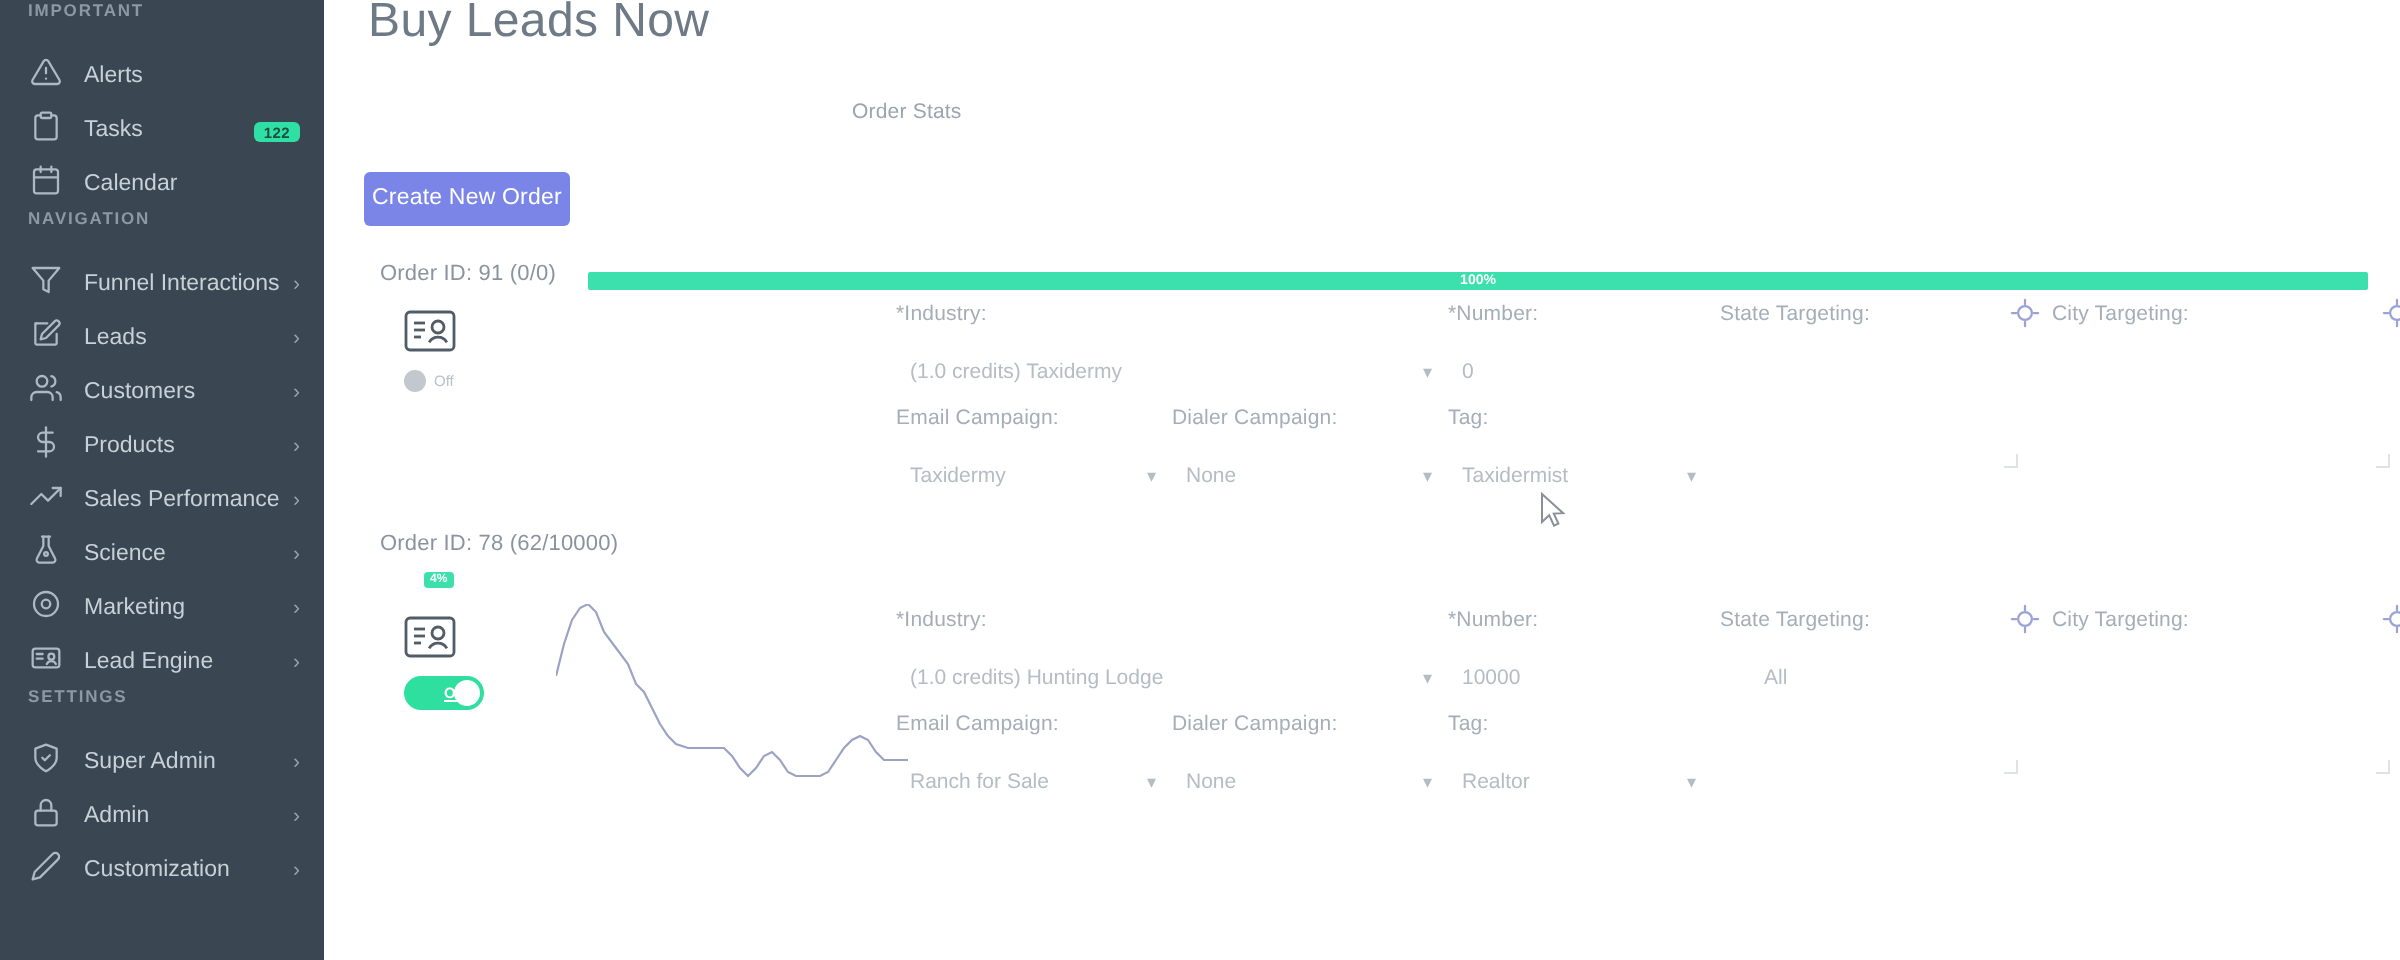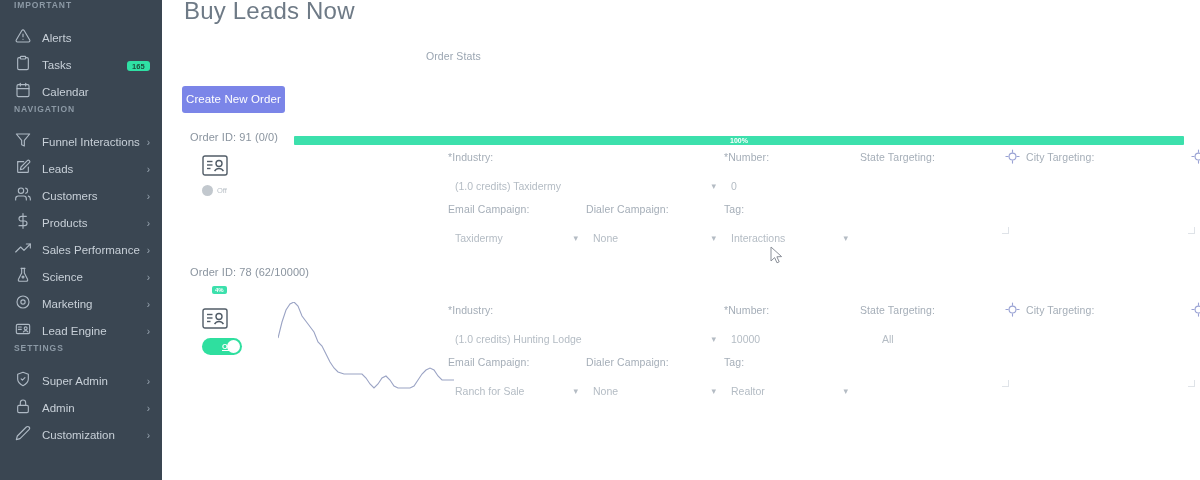--- a/index.html
+++ b/index.html
@@ -168,21 +168,21 @@
           <span class="sb-label">Alerts</span>
         </div>
         <div class="sb-item">
           <span class="sb-ico">
             <svg width="16" height="16" viewBox="0 0 24 24" fill="none" stroke="currentColor" stroke-width="1.7" stroke-linecap="round" stroke-linejoin="round">
               <path d="M16 4h2a2 2 0 0 1 2 2v14a2 2 0 0 1-2 2H6a2 2 0 0 1-2-2V6a2 2 0 0 1 2-2h2"></path>
               <rect x="8" y="2" width="8" height="4" rx="1"></rect>
             </svg>
           </span>
           <span class="sb-label">Tasks</span>
-          <span class="sb-badge">165</span>
+          <span class="sb-badge">122</span>
         </div>
         <div class="sb-item">
           <span class="sb-ico">
             <svg width="16" height="16" viewBox="0 0 24 24" fill="none" stroke="currentColor" stroke-width="1.7" stroke-linecap="round" stroke-linejoin="round">
               <rect x="3" y="4" width="18" height="18" rx="2"></rect>
               <line x1="16" y1="2" x2="16" y2="6"></line>
               <line x1="8" y1="2" x2="8" y2="6"></line>
               <line x1="3" y1="10" x2="21" y2="10"></line>
             </svg>
           </span>
@@ -393,21 +393,21 @@
               <div class="fld" style="left:138px;top:52px;width:130px">
                 <div class="f-label">Dialer Campaign:</div>
                 <div class="sel" style="margin-top:17px">
                   <span class="sv">None</span>
                   <span class="chev-d">▾</span>
                 </div>
               </div>
               <div class="fld" style="left:276px;top:52px;width:124px">
                 <div class="f-label">Tag:</div>
                 <div class="sel" style="margin-top:17px">
-                  <span class="sv">Interactions</span>
+                  <span class="sv">Taxidermist</span>
                   <span class="chev-d">▾</span>
                 </div>
               </div>
             </div>
           </div>
         </section>
         <section class="order order-2">
           <div class="order-id">Order ID: 78 (62/10000)</div>
           <div><span class="mini-badge">4%</span></div>
           <div class="order-body">

